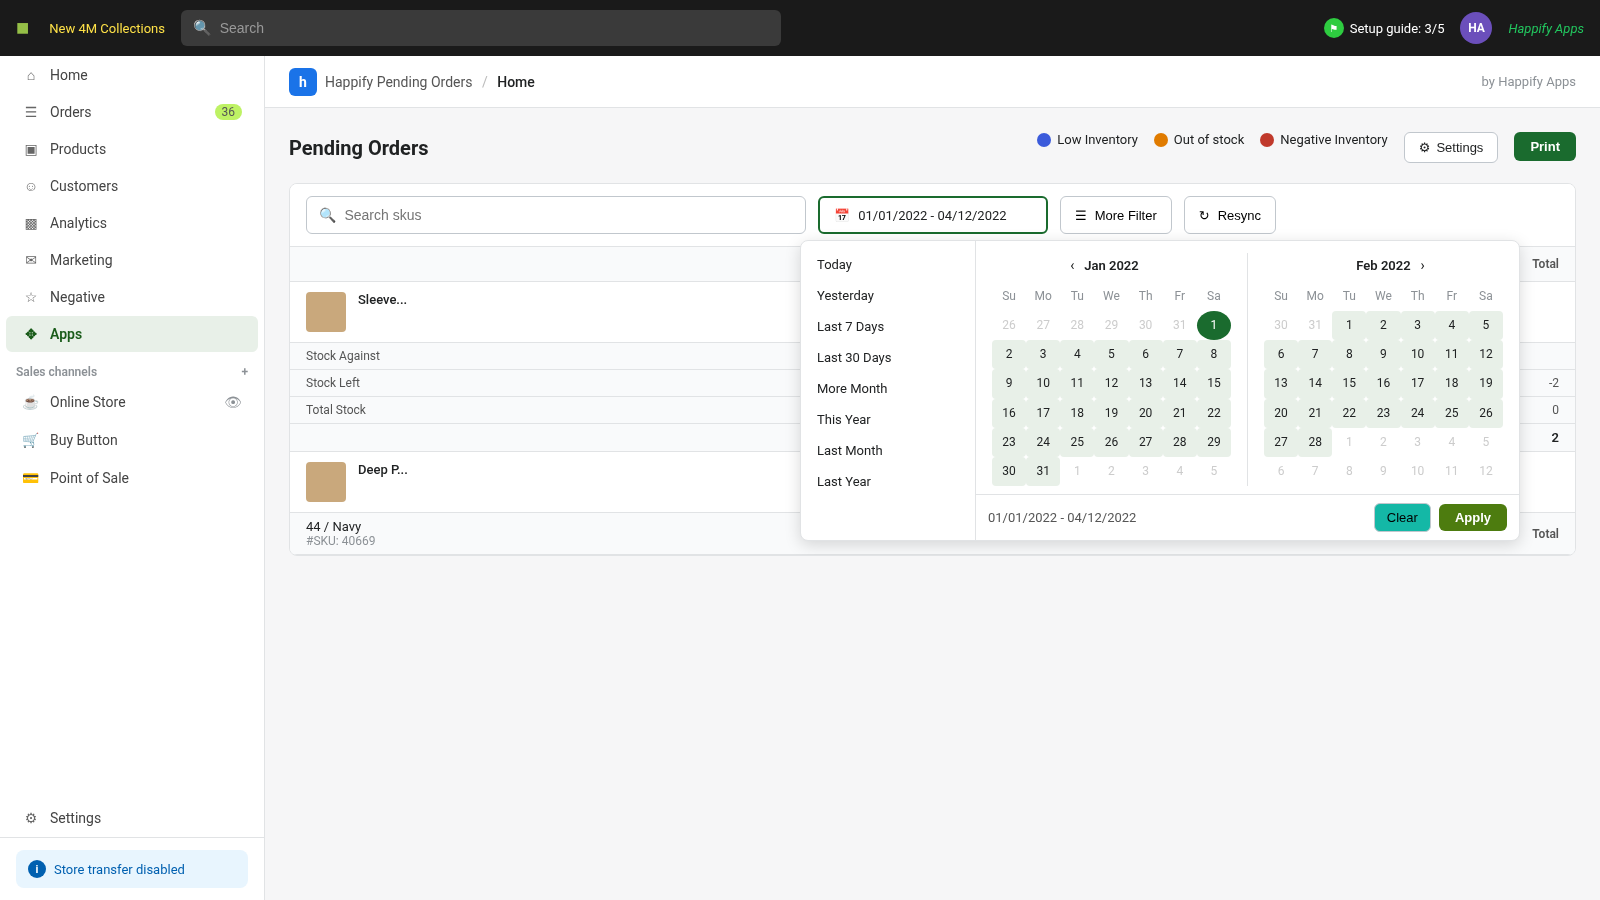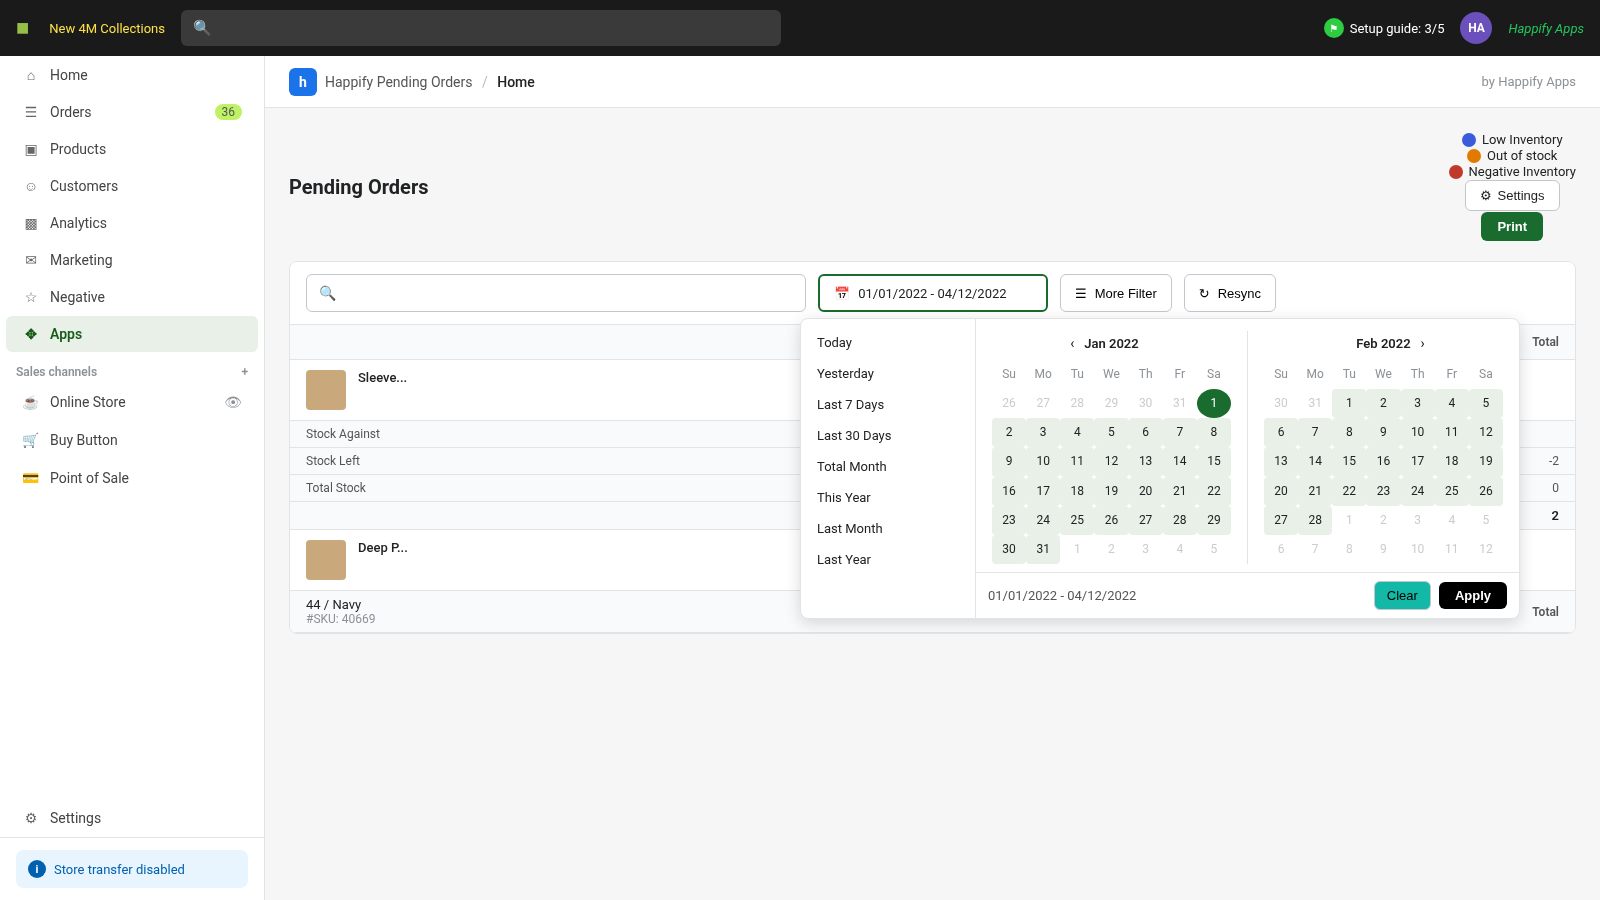--- a/index.html
+++ b/index.html
@@ -40,21 +40,21 @@
     .app-logo { width: 28px; height: 28px; background: #1a73e8; border-radius: 6px; display: flex; align-items: center; justify-content: center; color: #fff; font-weight: bold; font-size: 14px; }
     .breadcrumb { color: #555; font-size: 14px; }
     .breadcrumb a { color: #555; text-decoration: none; }
     .breadcrumb-sep { color: #bbb; margin: 0 6px; }
     .breadcrumb-current { color: #202223; font-weight: 500; }
     .by-label { margin-left: auto; color: #8c9196; font-size: 13px; }
 
     .page-body { padding: 24px; }
     .page-title-row { display: flex; align-items: center; margin-bottom: 20px; }
     .page-title { font-size: 20px; font-weight: 700; margin-right: 32px; }
-    .legend-items { display: flex; align-items: center; gap: 1px; margin-left: auto; flex-direction: column; }
+    .legend-items { display: flex; align-items: flex-start; gap: 16px; margin-left: auto; }
     .legend-item { display: flex; align-items: center; gap: 6px; font-size: 13px; }
     .legend-dot { width: 14px; height: 14px; border-radius: 50%; }
     .btn-settings { display: flex; align-items: center; gap: 6px; padding: 7px 14px; border: 1px solid #c1c7cd; border-radius: 6px; background: #fff; cursor: pointer; font-size: 13px; color: #202223; }
     .btn-print { padding: 7px 16px; background: #1a6b2e; color: #fff; border: none; border-radius: 6px; cursor: pointer; font-size: 13px; font-weight: 600; }
     .search-skus { flex: 1; max-width: 500px; display: flex; align-items: center; background: #fff; border: 1px solid #c1c7cd; border-radius: 6px; padding: 0 12px; height: 38px; gap: 8px; }
     .search-skus input { border: none; outline: none; flex: 1; font-size: 14px; color: #555; }
     .date-range-btn { display: flex; align-items: center; gap: 8px; background: #fff; border: 2px solid #1a6b2e; border-radius: 6px; padding: 0 14px; height: 38px; cursor: pointer; font-size: 13px; color: #202223; min-width: 230px; }
     .btn-more-filter { display: flex; align-items: center; gap: 8px; background: #fff; border: 1px solid #c1c7cd; border-radius: 6px; padding: 0 14px; height: 38px; cursor: pointer; font-size: 13px; }
     .btn-resync { display: flex; align-items: center; gap: 8px; background: #fff; border: 1px solid #c1c7cd; border-radius: 6px; padding: 0 14px; height: 38px; cursor: pointer; font-size: 13px; }
 
@@ -71,35 +71,36 @@
     .cal-weekdays { display: grid; grid-template-columns: repeat(7, 1fr); text-align: center; font-size: 12px; color: #8c9196; margin-bottom: 4px; }
     .cal-weekday { padding: 4px 0; }
     .cal-days { display: grid; grid-template-columns: repeat(7, 1fr); text-align: center; }
     .cal-day { padding: 5px 2px; font-size: 12px; cursor: pointer; border-radius: 4px; line-height: 1.6; }
     .cal-day.other-month { color: #ccc; }
     .cal-day.selected { background: #1a6b2e; color: #fff; border-radius: 50%; }
     .cal-day.in-range { background: #e8f0e8; }
     .cal-footer { display: flex; align-items: center; justify-content: flex-end; gap: 8px; padding: 8px 12px; border-top: 1px solid #e1e3e5; margin-top: 8px; }
     .date-range-display { font-size: 13px; color: #555; margin-right: auto; }
     .btn-clear { padding: 6px 12px; border: 1px solid #c1c7cd; border-radius: 6px; background: #14b8a6; cursor: pointer; font-size: 13px; }
-    .btn-apply { padding: 6px 16px; background: #000000; color: #fff; border: none; border-radius: 6px; cursor: pointer; font-size: 13px; font-weight: 600; }
+    .btn-apply { padding: 6px 16px; background: #4d7c0f; color: #fff; border: none; border-radius: 6px; cursor: pointer; font-size: 13px; font-weight: 600; }
     .cal-col { flex: 1; }
     .cal-col:first-child { border-right: 1px solid #e1e3e5; padding-right: 16px; }
     .cal-col:last-child { padding-left: 16px; }
   </style>
 </head>
 <body>
 
 <div class="app-wrapper">
 
   <div class="top-bar">
     <span class="shopify-logo">■</span>
     <span class="store-name">New 4M Collections</span>
     <div class="search-bar">
       <span class="search-icon-top">🔍</span>
+      <input type="text" placeholder="Search" style="">
     </div>
     <div class="top-right">
       <div class="setup-guide">
         <div class="setup-flag">⚑</div>
         <span>Setup guide: 3/5</span>
       </div>
       <div class="user-avatar">HA</div>
       <span class="user-name">Happify Apps</span>
     </div>
   </div>
@@ -210,20 +211,21 @@
             </button>
             <button class="btn-print">Print</button>
           </div>
         </div>
 
         <div class="table-wrapper">
 
           <div style="padding:12px 16px;display:flex;align-items:center;gap:12px;background:#fff;border-bottom:1px solid #e1e3e5;">
             <div class="search-skus">
               <span style="color:#8c9196;">🔍</span>
+              <input type="text" placeholder="Search skus" style="">
             </div>
             <div class="date-range-btn">
               <span>📅</span>
               <span>01/01/2022 - 04/12/2022</span>
             </div>
             <button class="btn-more-filter">
               <span>☰</span>
               <span>More Filter</span>
             </button>
             <button class="btn-resync">
@@ -232,21 +234,21 @@
             </button>
           </div>
 
           <div class="calendar-popup">
 
             <div class="presets-panel">
               <div class="preset-item">Today</div>
               <div class="preset-item">Yesterday</div>
               <div class="preset-item">Last 7 Days</div>
               <div class="preset-item">Last 30 Days</div>
-              <div class="preset-item">Total Month</div>
+              <div class="preset-item">More Month</div>
               <div class="preset-item">This Year</div>
               <div class="preset-item">Last Month</div>
               <div class="preset-item">Last Year</div>
             </div>
 
             <div style="flex:1;display:flex;flex-direction:column;">
               <div style="display:flex;gap:0;padding:12px 16px 0;">
 
                 <div class="cal-col">
                   <div class="cal-month-header">

